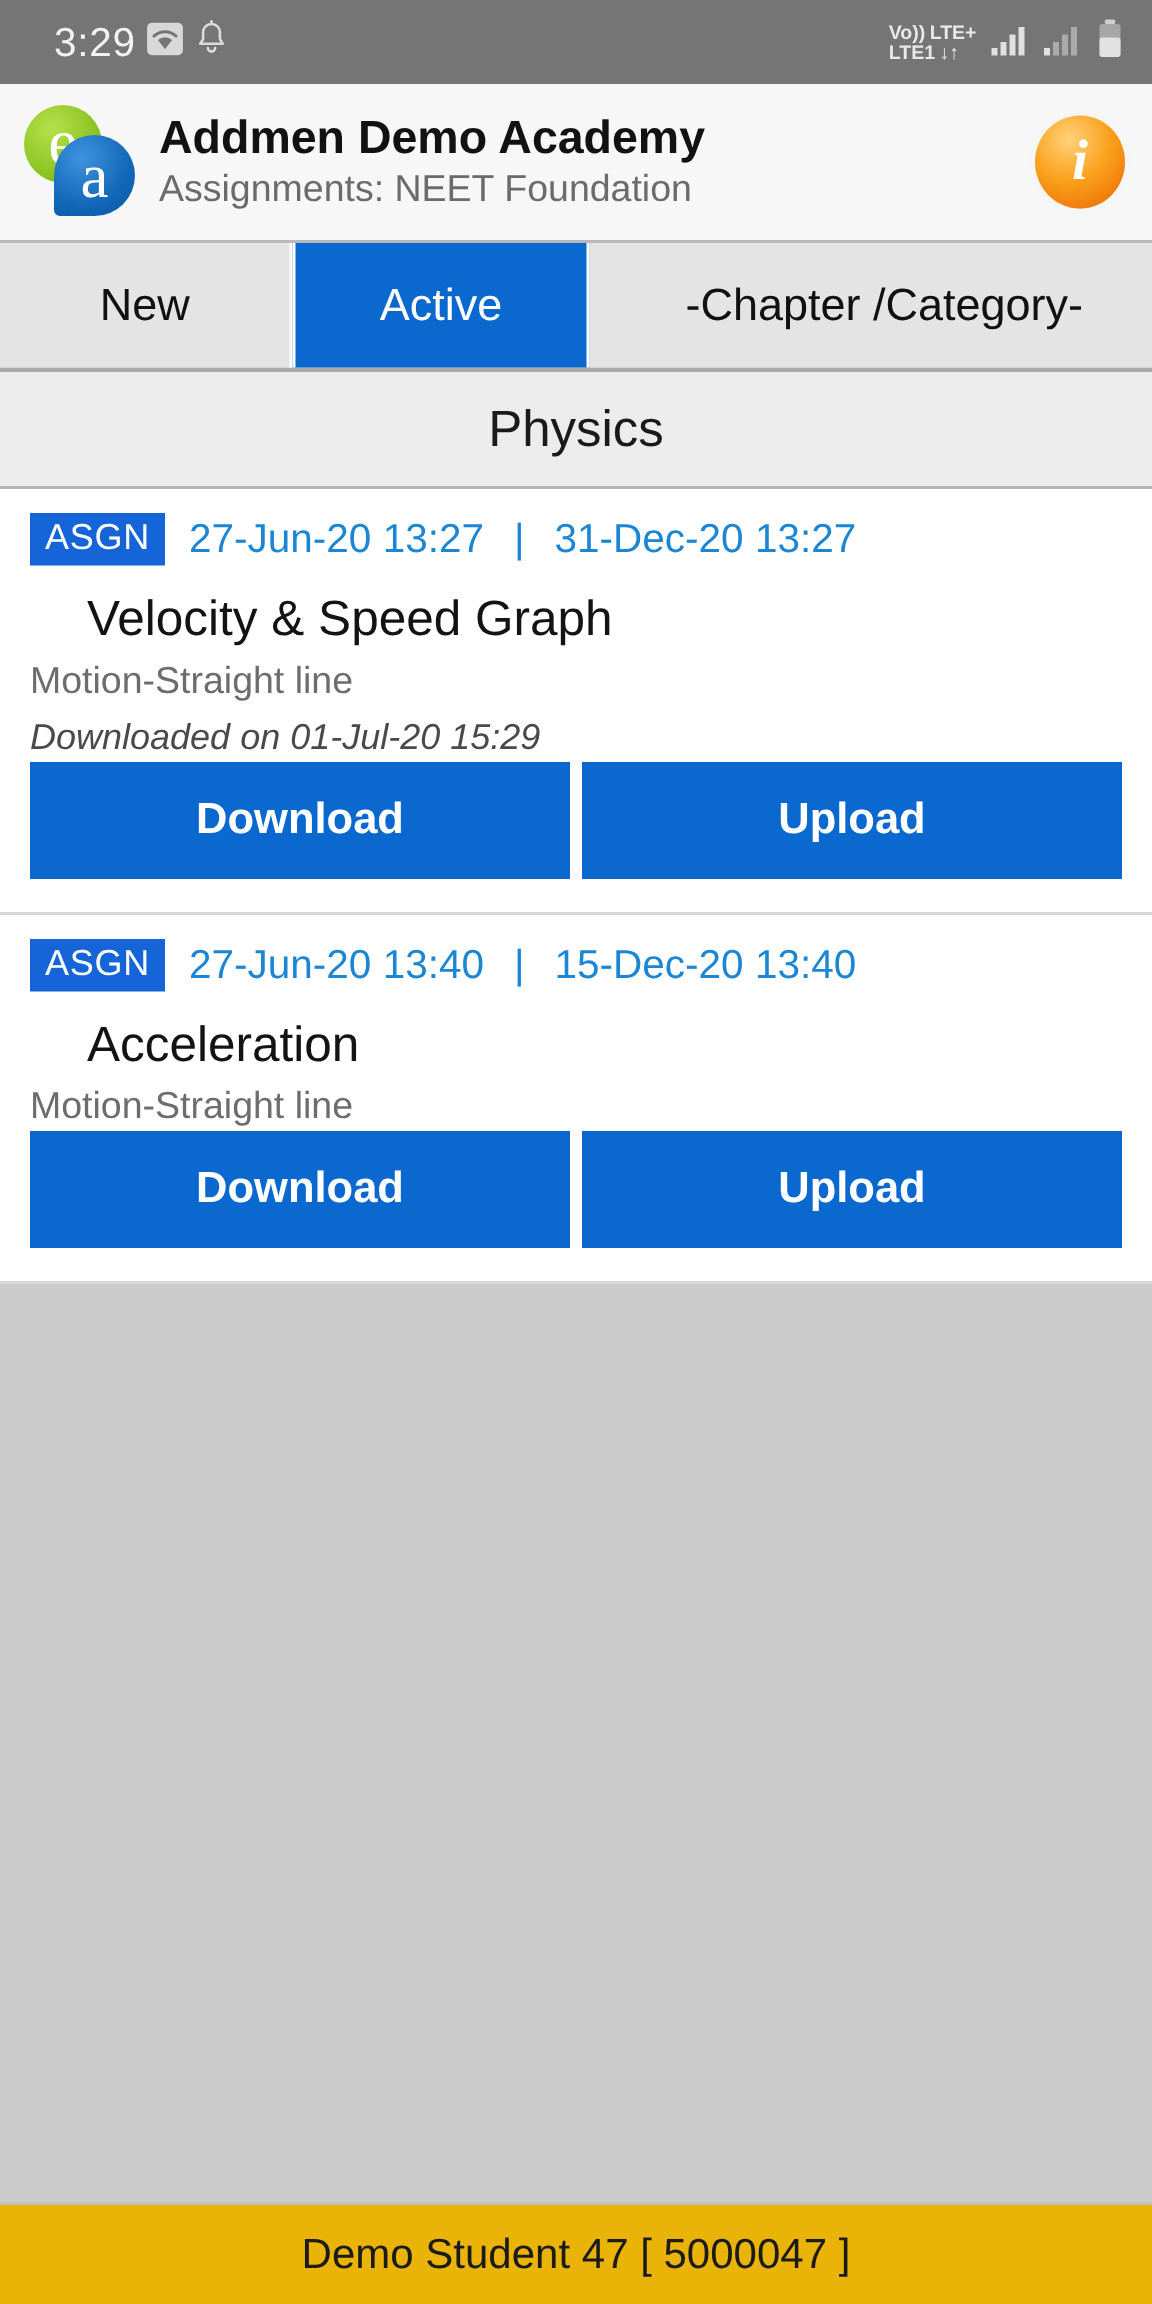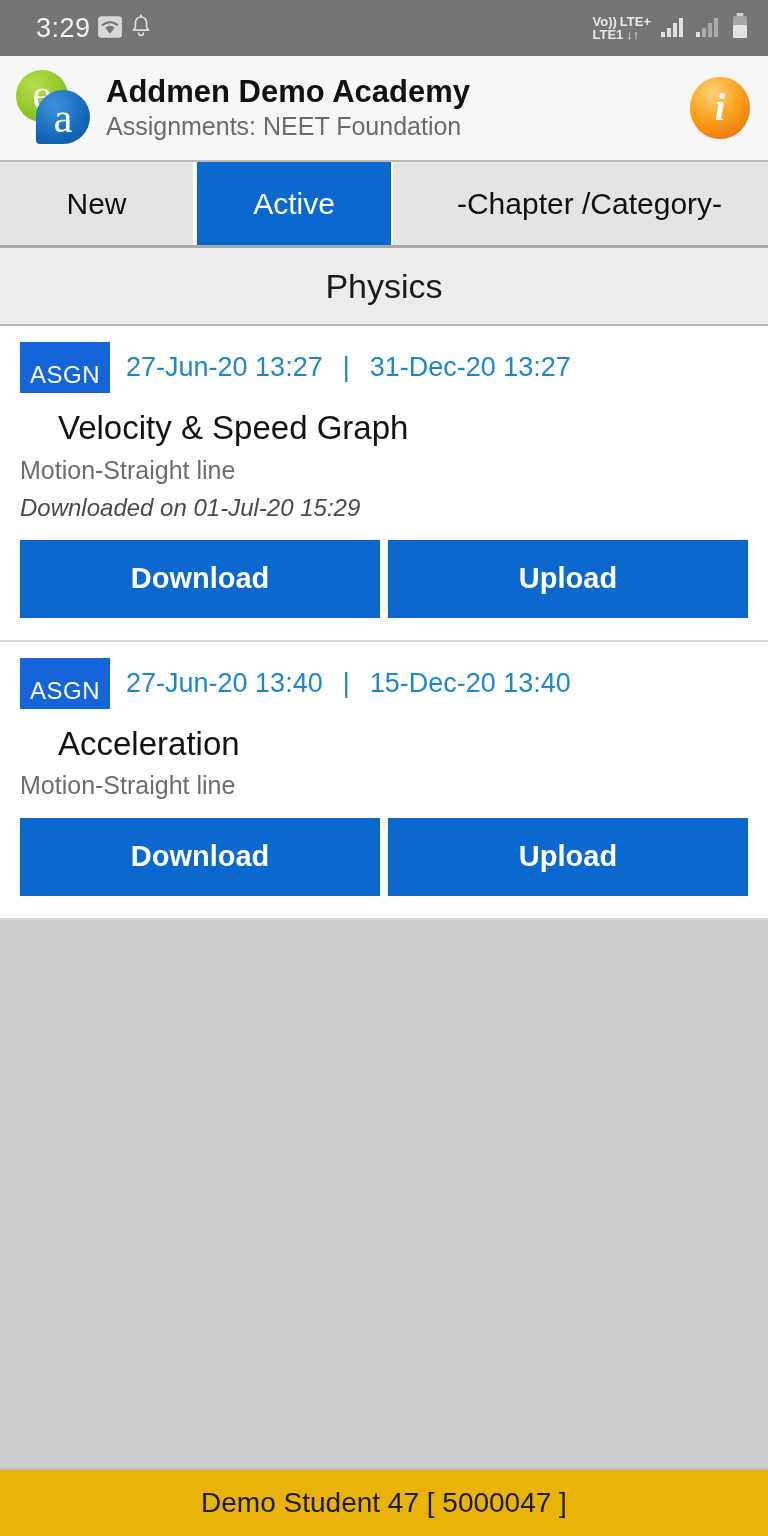--- a/index.html
+++ b/index.html
@@ -27,21 +27,21 @@
     background: #757575;
     display: flex;
     align-items: center;
     justify-content: space-between;
     padding: 0 18px 0 36px;
     box-sizing: border-box;
     flex: 0 0 auto;
   }
   .status-left {
     display: flex;
-    align-items: flex-end;
+    align-items: center;
     gap: 6px;
   }
   .status-clock {
     color: #f2f2f2;
     font-size: 27px;
     letter-spacing: 0.5px;
   }
   .status-right {
     display: flex;
     align-items: center;
@@ -200,21 +200,21 @@
   .meta-row {
     display: flex;
     align-items: center;
     gap: 16px;
     margin-bottom: 14px;
   }
   .asgn-badge {
     background: #1565d8;
     color: #ffffff;
     font-size: 24px;
-    padding: 21px 10px 6px 10px;
+    padding: 5px 10px 6px 10px;
     line-height: 1;
     letter-spacing: 0.5px;
   }
   .date-text {
     color: #1b86d4;
     font-size: 27px;
     white-space: nowrap;
   }
   .date-sep {
     color: #1b86d4;
@@ -236,21 +236,21 @@
   .card-note {
     font-size: 24px;
     color: #4a4a4a;
     font-style: italic;
     line-height: 1.3;
     margin-top: 6px;
   }
   .btn-row {
     display: flex;
     gap: 8px;
-    margin-top: 16px;
+    margin-top: 0;
   }
   .btn {
     flex: 1 1 0;
     height: 78px;
     background: #0a68cf;
     color: #ffffff;
     font-size: 29px;
     font-weight: bold;
     display: flex;
     align-items: center;

